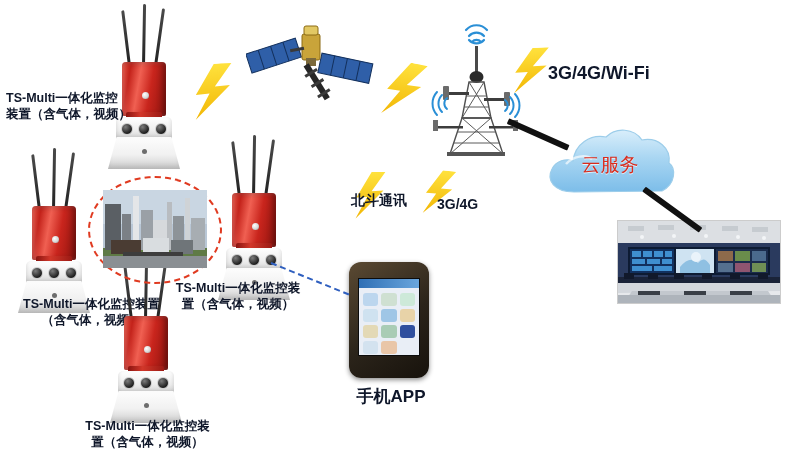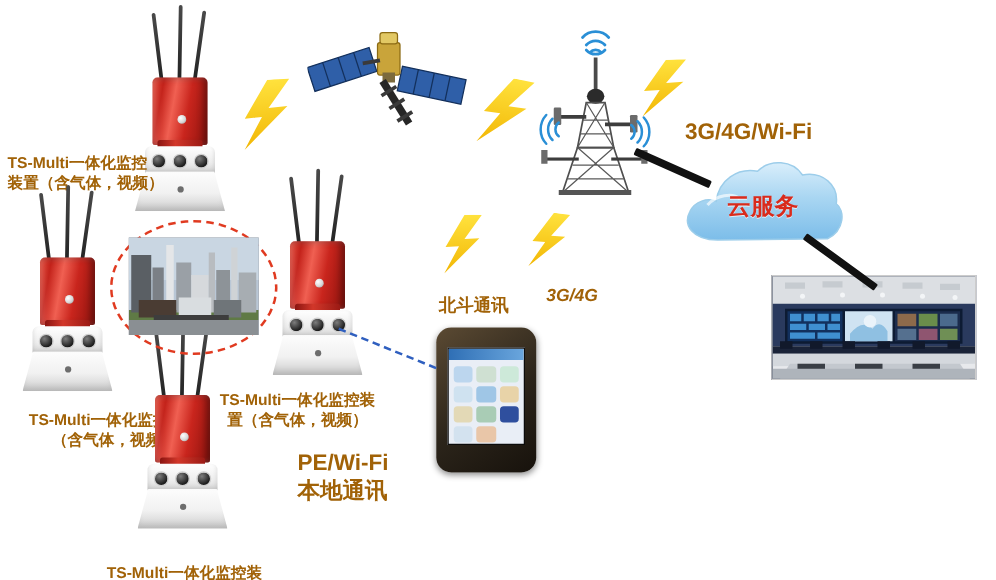--- a/index.html
+++ b/index.html
@@ -12,26 +12,25 @@
   }
   #stage {
     position: relative;
     width: 797px;
     height: 464px;
     background: #ffffff;
     overflow: hidden;
   }
   .lbl {
     position: absolute;
-    color: #a16207;
+    color: #0f172a;
     font-weight: bold;
     line-height: 1.28;
     white-space: pre-line;
     letter-spacing: 0px;
-    margin-top: 32px;
   }
   .lbl-sm { font-size: 12.5px; }
   .lbl-md { font-size: 14px; }
   .lbl-lg { font-size: 17px; }
   .lbl-xl { font-size: 18px; }
 
   
   .device {
     position: absolute;
     width: 96px;
@@ -115,21 +114,21 @@
   
   .tower { position:absolute; }
 
   
   .cloud-wrap { position:absolute; }
   .cloud-txt {
     position:absolute;
     width:100%;
     text-align:center;
     color:#d92b1c;
-    font-weight:bold;
+    font-weight:normal;
     font-size:19px;
     top:34px;
     text-shadow: 0 1px 0 rgba(255,255,255,.7);
   }
 
   
   .photo-circle {
     position:absolute;
     border-radius:50%;
     border: 2.5px dashed #e03a20;
@@ -458,32 +457,31 @@
         <div class="tab-app" style="background:#e8d3a8;"></div>
         <div class="tab-app" style="background:#e3d9b6;"></div>
         <div class="tab-app" style="background:#a9ccb5;"></div>
         <div class="tab-app" style="background:#2f4f9e;"></div>
         <div class="tab-app" style="background:#d3e2ef;"></div>
         <div class="tab-app" style="background:#e9c6a8;"></div>
         <div class="tab-app" style="background:#e9eef6;"></div>
       </div>
     </div>
   </div>
+  <div class="lbl lbl-lg" style="left:349px; top:386px; width:84px; text-align:center;">手机APP</div>
 
   <div class="bolt" style="left:190px; top:64px; width:46px; height:54px; transform:rotate(-6deg);"></div>
   <div class="bolt" style="left:382px; top:62px; width:44px; height:54px; transform:rotate(8deg);"></div>
   <div class="bolt" style="left:510px; top:48px; width:42px; height:44px; transform:rotate(-4deg);"></div>
   <div class="bolt" style="left:352px; top:172px; width:36px; height:46px; transform:rotate(-3deg);"></div>
   <div class="bolt" style="left:422px; top:170px; width:34px; height:44px; transform:rotate(4deg);"></div>
 
-  <div class="lbl lbl-md" style="left:351px; top:204px;">北斗通讯</div>
-  <div class="lbl lbl-md" style="left:437px; top:196px;font-style:italic;">3G/4G</div>
+  <div class="lbl lbl-md" style="left:351px; top:192px;">北斗通讯</div>
+  <div class="lbl lbl-md" style="left:437px; top:196px;">3G/4G</div>
   <div class="lbl lbl-xl" style="left:548px; top:62px;">3G/4G/Wi-Fi</div>
-  <div class="lbl lbl-xl" style="left:238px; top:328px; line-height:1.22;">PE/Wi-Fi
-本地通讯</div>
 
   <div class="line" style="left:508px; top:118px; width:66px; height:6px; transform:rotate(24deg);"></div>
 
   <div class="line" style="left:644px; top:186px; width:70px; height:6px; transform:rotate(36deg);"></div>
 
   <div class="dline" style="left:271px; top:262px; width:84px; transform:rotate(22deg);"></div>
 
 </div>
 
 </body></html>

